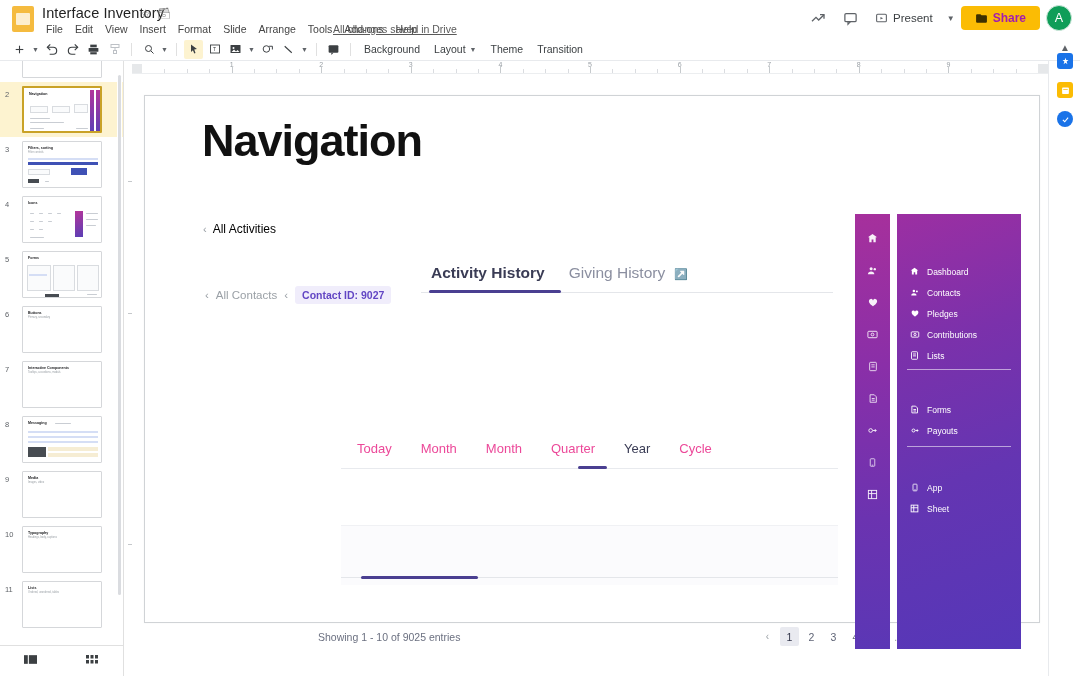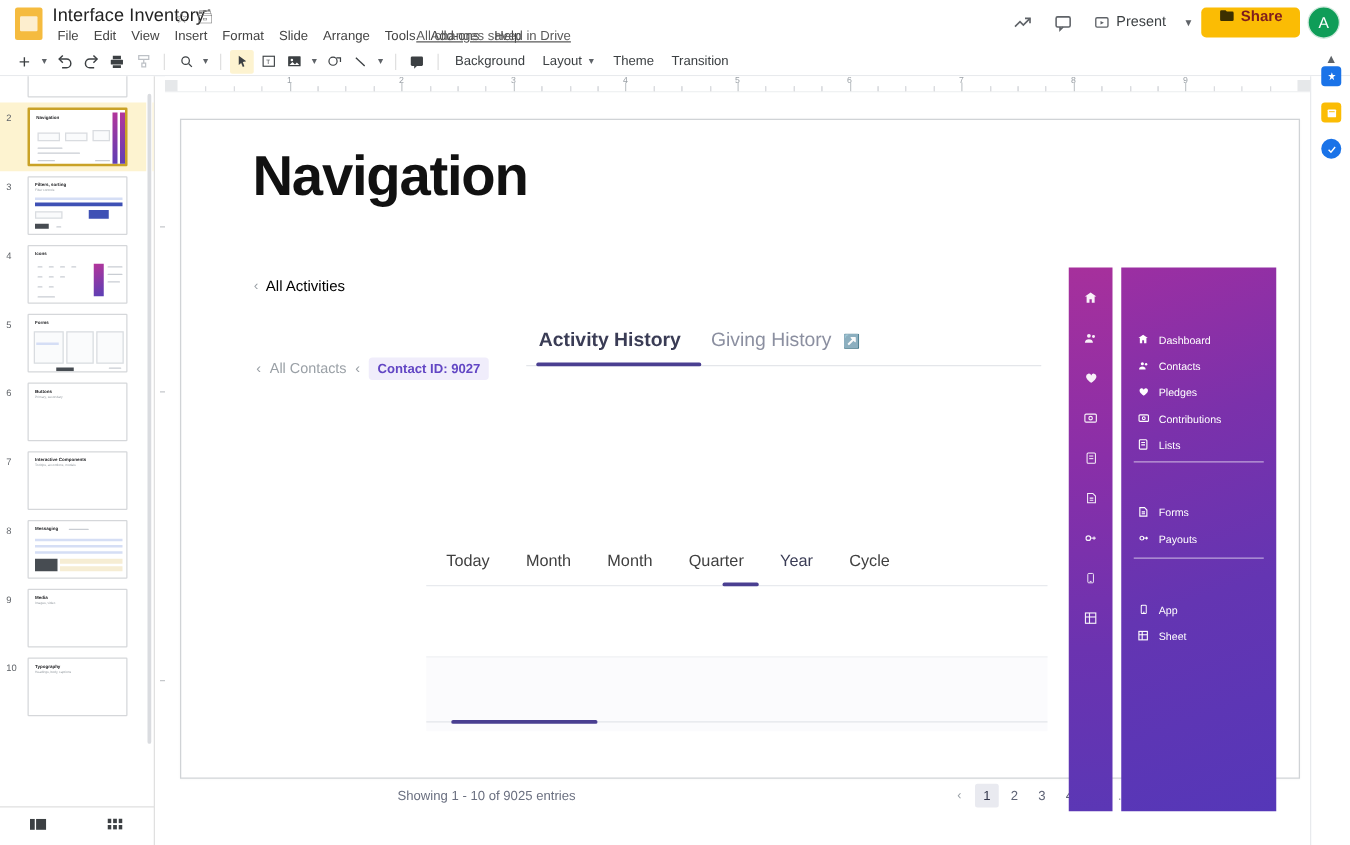--- a/index.html
+++ b/index.html
@@ -39,22 +39,22 @@
   .tr-icon {
     width: 26px; height: 26px; display: flex; align-items: center; justify-content: center;
     border-radius: 50%; color: #5f6368;
   }
   .present-btn {
     display: flex; align-items: center; gap: 5px; height: 26px; padding: 0 6px;
     font-size: 11.5px; color: #3c4043; border-radius: 3px;
   }
   .present-caret { font-size: 8px; color: #5f6368; margin-left: 2px; }
   .share-btn {
-    display: flex; align-items: flex-start; gap: 5px; height: 24px; padding: 0 14px;
-    background: #fbbc04; border-radius: 4px; font-size: 12px; color: #7f1d1d; font-weight: bold;
+    display: flex; align-items: center; gap: 5px; height: 24px; padding: 0 14px;
+    background: #fbbc04; border-radius: 4px; font-size: 12px; color: #a21caf; font-weight: bold;
   }
   .avatar {
     width: 26px; height: 26px; border-radius: 50%; background: #0f9d58;
     color: #fff; font-size: 12.5px; display: flex; align-items: center; justify-content: center;
     border: 1.5px solid #cfe8dc;
   }
 
   
   .toolbar {
     position: absolute; left: 0; top: 38px; width: 1080px; height: 23px;
@@ -169,21 +169,21 @@
   .tabs-main .tab.on { color: #3a3c55; font-weight: bold; }
   .tabs-main .rule { height: 1px; background: #e4e6ea; width: 100%; position: relative; }
   .tabs-main .ind {
     position: absolute; left: 8px; top: -2px; width: 132px; height: 3px;
     background: #4a3f91; border-radius: 2px;
   }
   .ext-ico { font-size: 11px; margin-left: 5px; color: #8b8fa0; }
 
   .tabs-time { position: absolute; left: 196px; top: 345px; width: 497px; }
   .tabs-time .row { display: flex; align-items: flex-end; gap: 29px; padding-left: 16px; }
-  .tabs-time .tab { font-size: 13px; color: #404040; padding-bottom: 12px; }
+  .tabs-time .tab { font-size: 13px; color: #ec4899; padding-bottom: 12px; }
   .tabs-time .tab.on { color: #3a3c55; }
   .tabs-time .rule { height: 1px; background: #e8eaee; width: 100%; position: relative; }
   .tabs-time .ind {
     position: absolute; left: 237px; top: -2px; width: 29px; height: 3px;
     background: #4a3f91; border-radius: 2px;
   }
 
   .lists-card {
     position: absolute; left: 196px; top: 429px; width: 497px; height: 60px;
     background: #fbfbfd; border-top: 1px solid #f0f1f4;
@@ -599,20 +599,27 @@
     </div>
 
     <div class="thumb-row">
       <div class="thumb-num">10</div>
       <div class="thumb">
         <div class="th-title">Typography</div>
         <div class="th-sub">Headings, body, captions</div>
       </div>
     </div>
 
+    <div class="thumb-row">
+      <div class="thumb-num">11</div>
+      <div class="thumb">
+        <div class="th-title">Lists</div>
+        <div class="th-sub">Ordered, unordered, tables</div>
+      </div>
+    </div>
 
     <div class="panel-scroll">
         <i></i>
       </div>
   </div>
 
   <div class="panel-bottom">
     <div class="pb-icon" style="left:24px;">
       <svg width="13" height="11" viewBox="0 0 24 20" fill="#3c4043">
         <rect x="0" y="2" width="7" height="16"></rect>

